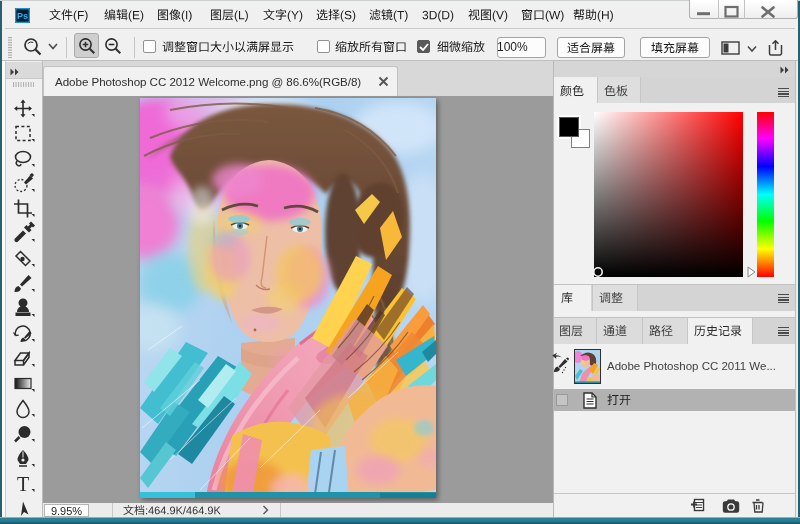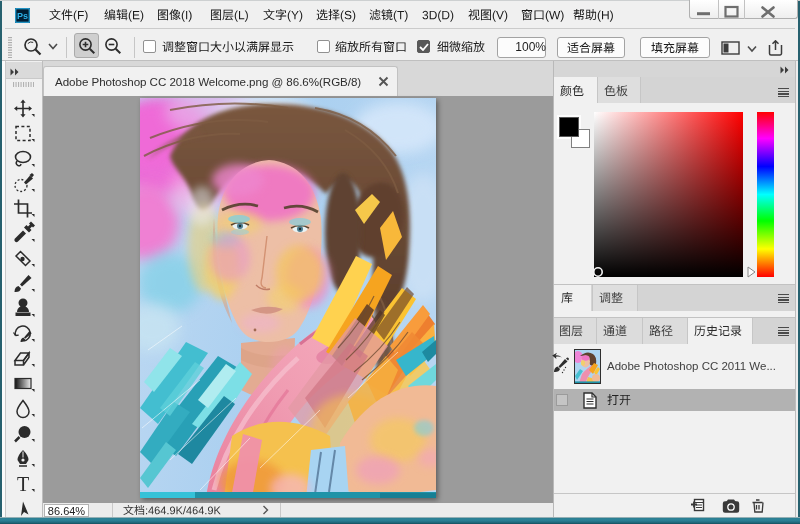--- a/index.html
+++ b/index.html
@@ -108,21 +108,21 @@
     <path transform="translate(0,12.2)" d="M0.5 -0.6 0.7 0.2C1.8 -0.2 3 -0.7 4.3 -1.2L4.1 -1.9C2.8 -1.4 1.4 -0.9 0.5 -0.6ZM0.8 -5.1C0.9 -5.1 1.2 -5.2 2.5 -5.4C2 -4.6 1.6 -4 1.4 -3.7C1.1 -3.3 0.8 -3 0.6 -3C0.7 -2.7 0.8 -2.4 0.8 -2.2C1 -2.3 1.4 -2.4 3.8 -3L3.8 -3.5V-3.8L2 -3.4C2.8 -4.5 3.6 -5.7 4.3 -7L3.6 -7.4C3.4 -7 3.2 -6.6 3 -6.2L1.6 -6C2.3 -7.1 3 -8.4 3.5 -9.7L2.7 -10C2.3 -8.6 1.4 -7 1.1 -6.6C0.9 -6.2 0.7 -5.9 0.5 -5.9C0.6 -5.7 0.7 -5.3 0.8 -5.1ZM5.7 -7.3C5.4 -6.1 4.7 -4.5 3.8 -3.5C3.9 -3.3 4.2 -3.1 4.3 -2.9C4.5 -3.2 4.8 -3.5 5 -3.9V1H5.8V-5.4C6.1 -6 6.3 -6.6 6.5 -7.1ZM6.7 -4.8V0.9H7.5V0.4H10.2V0.9H11.1V-4.8H8.9L9.2 -6.1H11.2V-6.8H6.6V-6.1H8.3C8.3 -5.7 8.2 -5.2 8.1 -4.8ZM7.1 -9.9C7.2 -9.6 7.4 -9.2 7.6 -8.9H4.4V-7H5.3V-8.2H10.5V-7.1H11.4V-8.9H8.5C8.3 -9.3 8.1 -9.7 7.8 -10.1ZM7.5 -1.9H10.2V-0.3H7.5ZM7.5 -2.7V-4.1H10.2V-2.7Z M14.5 -9.9C14.7 -9.4 15 -8.7 15.1 -8.2L15.9 -8.5C15.8 -8.9 15.5 -9.6 15.3 -10.1ZM12.5 -8.1V-7.3H13.9V-4.8C13.9 -3.1 13.8 -1.2 12.3 0.4C12.5 0.5 12.8 0.8 13 0.9C14.6 -0.8 14.8 -2.8 14.8 -4.8V-4.9H16.5C16.4 -1.6 16.3 -0.4 16.1 -0.1C16 0 15.9 0 15.7 0C15.5 0 15.1 0 14.6 -0C14.7 0.2 14.8 0.6 14.8 0.8C15.3 0.9 15.8 0.9 16.1 0.8C16.5 0.8 16.6 0.7 16.8 0.4C17.2 0 17.2 -1.3 17.3 -5.3C17.3 -5.4 17.3 -5.7 17.3 -5.7H14.8V-7.3H17.9V-8.1ZM19.5 -7H21.8C21.5 -5.5 21.2 -4.2 20.6 -3.1C20.1 -4.2 19.7 -5.5 19.5 -6.9ZM19.3 -10.1C19 -8 18.3 -6 17.3 -4.7C17.5 -4.6 17.9 -4.2 18 -4.1C18.4 -4.5 18.7 -5 18.9 -5.6C19.2 -4.3 19.6 -3.2 20.1 -2.2C19.4 -1.2 18.4 -0.4 17.2 0.2C17.4 0.4 17.6 0.8 17.7 1C18.9 0.4 19.8 -0.4 20.6 -1.4C21.2 -0.4 22 0.4 23 0.9C23.2 0.7 23.4 0.3 23.7 0.2C22.6 -0.3 21.8 -1.1 21.1 -2.2C21.9 -3.5 22.3 -5.1 22.7 -7H23.5V-7.8H19.8C20 -8.5 20.1 -9.2 20.3 -9.9Z M30.4 -8.9V-4.9C30.4 -3.2 30.3 -1.1 28.8 0.4C29 0.5 29.4 0.8 29.5 1C31.1 -0.6 31.3 -3.1 31.3 -4.9V-5.1H33.2V0.9H34.1V-5.1H35.5V-6H31.3V-8.2C32.7 -8.4 34.2 -8.7 35.3 -9.2L34.7 -9.9C33.7 -9.5 31.9 -9.1 30.4 -8.9ZM26.1 -4.3V-4.7V-6.3H28.4V-4.3ZM29.3 -9.8C28.3 -9.4 26.6 -9.1 25.2 -8.9V-4.7C25.2 -3.1 25.1 -1.1 24.3 0.4C24.5 0.5 24.9 0.8 25.1 1C25.8 -0.3 26 -2 26 -3.5H29.3V-7.1H26.1V-8.2C27.4 -8.4 28.9 -8.7 29.9 -9.1Z M40.7 -10.1C40.5 -9.6 40.4 -9 40.2 -8.5H36.8V-7.7H39.8C39 -6.1 37.9 -4.6 36.5 -3.6C36.6 -3.5 36.9 -3.2 37.1 -3C37.8 -3.5 38.5 -4.1 39.1 -4.9V0.9H39.9V-1.4H45V-0.2C45 0 44.9 0.1 44.7 0.1C44.5 0.1 43.8 0.1 43 0.1C43.1 0.3 43.2 0.7 43.3 0.9C44.3 0.9 45 0.9 45.3 0.8C45.7 0.6 45.9 0.4 45.9 -0.2V-6.3H40C40.3 -6.7 40.5 -7.2 40.8 -7.7H47.3V-8.5H41.1C41.3 -9 41.5 -9.4 41.6 -9.9ZM39.9 -3.5H45V-2.2H39.9ZM39.9 -4.2V-5.5H45V-4.2Z M52.5 -8.1C51.5 -7.3 50.2 -6.7 49 -6.4L49.5 -5.7C50.8 -6.1 52.1 -6.8 53.1 -7.6ZM54.9 -7.6C56.1 -7 57.7 -6.2 58.5 -5.6L59.1 -6.2C58.2 -6.8 56.7 -7.6 55.5 -8.1ZM53.2 -6.9C53 -6.5 52.7 -6 52.4 -5.7H50V1H50.9V0.5H57.2V0.9H58.2V-5.7H53.4C53.6 -6 53.9 -6.3 54.1 -6.7ZM50.9 -0.2V-5H57.2V-0.2ZM52.4 -2.6C52.9 -2.4 53.4 -2.2 53.9 -1.9C53.1 -1.5 52.2 -1.2 51.3 -1C51.5 -0.8 51.6 -0.6 51.7 -0.4C52.7 -0.6 53.7 -1 54.6 -1.6C55.2 -1.2 55.7 -0.9 56.1 -0.6L56.6 -1.1C56.2 -1.4 55.7 -1.7 55.1 -2C55.7 -2.5 56.1 -3.1 56.5 -3.8L56 -4L55.8 -4H53.1C53.2 -4.2 53.4 -4.4 53.4 -4.6L52.7 -4.7C52.5 -4.2 52 -3.5 51.3 -2.9C51.5 -2.8 51.7 -2.6 51.8 -2.5C52.2 -2.8 52.5 -3.1 52.7 -3.4H55.5C55.2 -3 54.9 -2.7 54.5 -2.4C53.9 -2.6 53.4 -2.9 52.8 -3.1ZM53.1 -9.9C53.3 -9.7 53.4 -9.3 53.5 -9.1H48.9V-7.2H49.8V-8.3H58.1V-7.2H59.1V-9.1H54.6C54.5 -9.4 54.2 -9.8 54 -10.1Z M61.5 -8.8V0.7H62.5V-0.4H69.6V0.6H70.5V-8.8ZM62.5 -1.3V-7.9H69.6V-1.3Z" fill="#1d1d1d"></path>
   </svg>
 <div class="cb" style="left:417px;top:40px;background:#595959;border-color:#595959"></div>
 <svg class="ab" style="left:419px;top:43px" width="10" height="8" viewBox="0 0 10 8">
     <path d="M1 4l3 3 5-6" fill="none" stroke="#fff" stroke-width="1.8"></path>
   </svg>
 <svg class="t" style="left:437px;top:38.6px" width="51" height="20" viewBox="0 0 51 20">
     <path transform="translate(0,12.2)" d="M0.4 -0.6 0.6 0.3C1.8 0 3.4 -0.3 4.9 -0.6L4.9 -1.4C3.2 -1.1 1.6 -0.8 0.4 -0.6ZM0.7 -5.1C0.9 -5.2 1.2 -5.2 2.9 -5.4C2.3 -4.7 1.7 -4 1.5 -3.8C1.1 -3.4 0.7 -3.1 0.5 -3C0.6 -2.8 0.7 -2.4 0.8 -2.2C1 -2.4 1.5 -2.4 4.9 -3C4.9 -3.2 4.8 -3.5 4.8 -3.8L2.1 -3.4C3.2 -4.4 4.2 -5.6 5.1 -6.9L4.3 -7.4C4.1 -7 3.8 -6.6 3.5 -6.3L1.7 -6.1C2.5 -7.1 3.3 -8.4 3.9 -9.8L3 -10.1C2.4 -8.7 1.5 -7.1 1.1 -6.7C0.8 -6.3 0.6 -6 0.4 -6C0.5 -5.7 0.6 -5.3 0.7 -5.1ZM7.8 -0.8H6V-4.2H7.8ZM8.6 -0.8V-4.2H10.3V-0.8ZM5.2 -9.5V0.8H6V0H10.3V0.7H11.2V-9.5ZM7.8 -5.1H6V-8.6H7.8ZM8.6 -5.1V-8.6H10.3V-5.1Z M14.4 -10.1C13.9 -9.3 13.1 -8.3 12.3 -7.7C12.5 -7.5 12.7 -7.2 12.8 -7C13.7 -7.7 14.6 -8.8 15.2 -9.8ZM15.9 -3.8V-2.4C15.9 -1.6 15.8 -0.5 15 0.3C15.2 0.4 15.5 0.8 15.6 0.9C16.5 -0 16.7 -1.4 16.7 -2.4V-3.1H18.3V-1.7C18.3 -1.2 18.1 -1 17.9 -1C18.1 -0.8 18.2 -0.4 18.3 -0.2C18.4 -0.4 18.7 -0.6 20.2 -1.6C20.1 -1.8 20 -2.1 19.9 -2.3L19 -1.7V-3.8ZM20.8 -6.8H22.3C22.1 -5.4 21.9 -4.1 21.5 -3C21.1 -4 20.9 -5.1 20.7 -6.3ZM15.4 -5.4V-4.6H19.4V-4.7C19.6 -4.5 19.8 -4.3 19.8 -4.2C20 -4.4 20.1 -4.7 20.3 -5C20.4 -3.9 20.7 -2.9 21 -2C20.5 -1.1 19.8 -0.3 18.8 0.3C19 0.5 19.3 0.8 19.4 1C20.2 0.4 20.9 -0.3 21.4 -1.1C21.8 -0.3 22.4 0.4 23 0.9C23.2 0.7 23.4 0.4 23.6 0.2C22.9 -0.3 22.3 -1 21.9 -2C22.5 -3.3 22.9 -4.9 23.1 -6.8H23.5V-7.6H21C21.2 -8.4 21.3 -9.1 21.4 -9.9L20.6 -10.1C20.4 -8.2 20 -6.4 19.4 -5.1V-5.4ZM15.6 -9.1V-6.2H19.4V-9.1H18.7V-7H17.9V-10.1H17.2V-7H16.3V-9.1ZM14.6 -7.7C14 -6.4 13.1 -5.1 12.2 -4.3C12.4 -4.1 12.6 -3.7 12.7 -3.5C13.1 -3.8 13.4 -4.2 13.8 -4.7V0.9H14.6V-5.9C14.9 -6.4 15.2 -6.9 15.4 -7.4Z M24.5 -0.6 24.7 0.2C25.8 -0.2 27 -0.7 28.3 -1.2L28.1 -1.9C26.8 -1.4 25.4 -0.9 24.5 -0.6ZM24.8 -5.1C24.9 -5.1 25.2 -5.2 26.5 -5.4C26 -4.6 25.6 -4 25.4 -3.7C25.1 -3.3 24.8 -3 24.6 -3C24.7 -2.7 24.8 -2.4 24.8 -2.2C25 -2.3 25.4 -2.4 27.8 -3L27.8 -3.5V-3.8L26 -3.4C26.8 -4.5 27.6 -5.7 28.3 -7L27.6 -7.4C27.4 -7 27.2 -6.6 27 -6.2L25.6 -6C26.3 -7.1 27 -8.4 27.5 -9.7L26.7 -10C26.3 -8.6 25.4 -7 25.1 -6.6C24.9 -6.2 24.7 -5.9 24.5 -5.9C24.6 -5.7 24.7 -5.3 24.8 -5.1ZM29.7 -7.3C29.4 -6.1 28.7 -4.5 27.8 -3.5C27.9 -3.3 28.2 -3.1 28.3 -2.9C28.5 -3.2 28.8 -3.5 29 -3.9V1H29.8V-5.4C30.1 -6 30.3 -6.6 30.5 -7.1ZM30.7 -4.8V0.9H31.5V0.4H34.2V0.9H35.1V-4.8H32.9L33.2 -6.1H35.2V-6.8H30.6V-6.1H32.3C32.3 -5.7 32.2 -5.2 32.1 -4.8ZM31.1 -9.9C31.2 -9.6 31.4 -9.2 31.6 -8.9H28.4V-7H29.3V-8.2H34.5V-7.1H35.4V-8.9H32.5C32.3 -9.3 32.1 -9.7 31.8 -10.1ZM31.5 -1.9H34.2V-0.3H31.5ZM31.5 -2.7V-4.1H34.2V-2.7Z M38.5 -9.9C38.7 -9.4 39 -8.7 39.1 -8.2L39.9 -8.5C39.8 -8.9 39.5 -9.6 39.3 -10.1ZM36.5 -8.1V-7.3H37.9V-4.8C37.9 -3.1 37.8 -1.2 36.3 0.4C36.5 0.5 36.8 0.8 37 0.9C38.6 -0.8 38.8 -2.8 38.8 -4.8V-4.9H40.5C40.4 -1.6 40.3 -0.4 40.1 -0.1C40 0 39.9 0 39.7 0C39.5 0 39.1 0 38.6 -0C38.7 0.2 38.8 0.6 38.8 0.8C39.3 0.9 39.8 0.9 40.1 0.8C40.5 0.8 40.6 0.7 40.8 0.4C41.2 0 41.2 -1.3 41.3 -5.3C41.3 -5.4 41.3 -5.7 41.3 -5.7H38.8V-7.3H41.9V-8.1ZM43.5 -7H45.8C45.5 -5.5 45.2 -4.2 44.6 -3.1C44.1 -4.2 43.7 -5.5 43.5 -6.9ZM43.3 -10.1C43 -8 42.3 -6 41.3 -4.7C41.5 -4.6 41.9 -4.2 42 -4.1C42.4 -4.5 42.7 -5 42.9 -5.6C43.2 -4.3 43.6 -3.2 44.1 -2.2C43.4 -1.2 42.4 -0.4 41.2 0.2C41.4 0.4 41.6 0.8 41.7 1C42.9 0.4 43.8 -0.4 44.6 -1.4C45.2 -0.4 46 0.4 47 0.9C47.2 0.7 47.4 0.3 47.7 0.2C46.6 -0.3 45.8 -1.1 45.1 -2.2C45.9 -3.5 46.3 -5.1 46.7 -7H47.5V-7.8H43.8C44 -8.5 44.1 -9.2 44.3 -9.9Z" fill="#1d1d1d"></path>
   </svg>
 <div class="btn" style="left:497px;top:37px;width:49px;height:21px"></div>
-<div class="ab" style="left:497px;top:40px;width:49px;text-align:right;font-size:12px;color:#1d1d1d">100%</div>
+<div class="ab" style="left:497px;top:40px;width:49px;text-align:left;font-size:12px;color:#1d1d1d">100%</div>
 <div class="btn" style="left:557px;top:37px;width:68px;height:21px"></div>
 <svg class="t" style="left:567px;top:39.6px" width="51" height="20" viewBox="0 0 51 20">
     <path transform="translate(0,12.2)" d="M0.7 -9.2C1.4 -8.6 2.2 -7.7 2.5 -7.2L3.2 -7.7C2.9 -8.3 2.1 -9.1 1.4 -9.6ZM5.5 -4.1H9.7V-2.1H5.5ZM3 -5.8H0.5V-5H2.1V-1.2C1.6 -1 1 -0.6 0.5 0L1 0.8C1.6 0 2.3 -0.6 2.7 -0.6C3 -0.6 3.3 -0.3 3.8 0C4.7 0.5 5.7 0.6 7.1 0.6C8.3 0.6 10.4 0.6 11.3 0.5C11.3 0.3 11.4 -0.2 11.5 -0.4C10.4 -0.3 8.6 -0.2 7.2 -0.2C5.9 -0.2 4.8 -0.3 4 -0.7C3.5 -1 3.3 -1.2 3 -1.3ZM4.6 -4.8V-1.4H10.6V-4.8H8.1V-6.3H11.4V-7.1H8.1V-8.7C9.1 -8.9 10 -9 10.7 -9.2L10.3 -10C8.8 -9.6 6.3 -9.3 4.2 -9.1C4.3 -8.9 4.4 -8.6 4.4 -8.4C5.3 -8.4 6.2 -8.5 7.2 -8.6V-7.1H3.7V-6.3H7.2V-4.8Z M18.2 -10.1C17 -8.3 14.8 -6.6 12.5 -5.7C12.7 -5.5 13 -5.2 13.1 -5C13.8 -5.2 14.4 -5.6 15 -5.9V-5.3H21V-6.1C21.7 -5.7 22.3 -5.4 23 -5.1C23.1 -5.4 23.4 -5.7 23.6 -5.9C21.7 -6.7 20 -7.7 18.6 -9.2L19 -9.7ZM15.3 -6.2C16.3 -6.8 17.3 -7.6 18.1 -8.5C19 -7.6 19.9 -6.8 21 -6.2ZM14.4 -3.9V0.9H15.3V0.3H20.9V0.9H21.8V-3.9ZM15.3 -0.6V-3.1H20.9V-0.6Z M28.2 -6.3C28.4 -5.9 28.7 -5.4 28.9 -5.1L29.7 -5.4C29.6 -5.7 29.2 -6.2 29 -6.6ZM26.5 -8.7H33.8V-7.5H26.5ZM25.6 -9.5V-5.5C25.6 -3.7 25.5 -1.2 24.4 0.5C24.6 0.6 25 0.8 25.2 1C26.4 -0.8 26.5 -3.6 26.5 -5.5V-6.7H34.7V-9.5ZM32.9 -6.6C32.7 -6.2 32.4 -5.5 32.1 -5.1H27V-4.3H28.9V-3.1L28.9 -2.6H26.7V-1.8H28.8C28.5 -1.1 28 -0.3 26.6 0.3C26.8 0.5 27.1 0.8 27.2 1C28.9 0.2 29.5 -0.8 29.7 -1.8H32.2V1H33.1V-1.8H35.4V-2.6H33.1V-4.3H35V-5.1H33C33.2 -5.4 33.6 -5.9 33.8 -6.3ZM32.2 -2.6H29.8L29.8 -3.1V-4.3H32.2Z M38.9 -5.8H45.2V-5.1H38.9ZM38.9 -7.2H45.2V-6.4H38.9ZM41.5 -3.1V-2.2H39.3C39.6 -2.5 39.9 -2.8 40.2 -3.1ZM42.4 -3.1H43.9C44.1 -2.8 44.4 -2.5 44.7 -2.2H42.4ZM38.1 -7.8V-4.5H40.2C40.1 -4.2 39.9 -4 39.7 -3.8H36.6V-3.1H39C38.4 -2.5 37.5 -1.9 36.4 -1.5C36.6 -1.3 36.8 -1 36.9 -0.8C37.5 -1.1 38 -1.4 38.5 -1.7V0.6H39.4V-1.5H41.5V1H42.4V-1.5H44.8V-0.3C44.8 -0.2 44.7 -0.1 44.6 -0.1C44.4 -0.1 44 -0.1 43.5 -0.1C43.6 0.1 43.7 0.3 43.7 0.5C44.5 0.5 45 0.5 45.3 0.4C45.6 0.3 45.6 0.1 45.6 -0.3V-1.6C46.1 -1.3 46.6 -1.1 47.1 -0.9C47.2 -1.2 47.5 -1.5 47.6 -1.6C46.6 -1.9 45.6 -2.4 44.9 -3.1H47.4V-3.8H40.8C40.9 -4 41.1 -4.2 41.2 -4.5H46.1V-7.8ZM43.5 -10.1V-9.3H40.4V-10.1H39.5V-9.3H36.8V-8.6H39.5V-8H40.4V-8.6H43.5V-8H44.4V-8.6H47.2V-9.3H44.4V-10.1Z" fill="#1d1d1d"></path>
   </svg>
 <div class="btn" style="left:640px;top:37px;width:70px;height:21px"></div>
 <svg class="t" style="left:651px;top:39.6px" width="51" height="20" viewBox="0 0 51 20">
     <path transform="translate(0,12.2)" d="M8.4 -0.7C9.2 -0.2 10.2 0.5 10.8 1L11.4 0.3C10.8 -0.1 9.8 -0.8 9 -1.3ZM6.4 -1.3C5.9 -0.7 4.7 -0.1 3.8 0.3C4 0.5 4.3 0.8 4.4 1C5.3 0.5 6.4 -0.1 7.2 -0.8ZM7.3 -10.1C7.3 -9.7 7.2 -9.4 7.2 -9H4.5V-8.2H7L6.9 -7.4H5.1V-2.1H4V-1.3H11.5V-2.1H10.4V-7.4H7.7L7.9 -8.2H11.2V-9H8.1L8.3 -10ZM5.9 -2.1V-2.9H9.6V-2.1ZM5.9 -5.5H9.6V-4.8H5.9ZM5.9 -6V-6.8H9.6V-6ZM5.9 -4.2H9.6V-3.5H5.9ZM0.4 -1.6 0.7 -0.7C1.7 -1.1 2.9 -1.6 4.1 -2.1L4 -3L2.7 -2.5V-6.3H4.1V-7.2H2.7V-9.9H1.8V-7.2H0.5V-6.3H1.8V-2.1C1.3 -1.9 0.8 -1.8 0.4 -1.6Z M13.8 -3.7C14.1 -3.8 14.4 -3.8 16.1 -3.9C15.9 -1.8 15.3 -0.5 12.7 0.2C12.9 0.4 13.1 0.7 13.2 1C16.2 0.1 16.8 -1.5 17.1 -4L18.9 -4.1V-0.6C18.9 0.4 19.2 0.7 20.3 0.7C20.5 0.7 21.9 0.7 22.1 0.7C23.1 0.7 23.4 0.2 23.5 -1.7C23.2 -1.8 22.8 -1.9 22.6 -2.1C22.6 -0.5 22.5 -0.2 22 -0.2C21.7 -0.2 20.6 -0.2 20.4 -0.2C19.9 -0.2 19.8 -0.3 19.8 -0.6V-4.1L21.5 -4.2C21.8 -3.9 22 -3.6 22.2 -3.4L23 -3.9C22.4 -4.8 21 -6 19.9 -6.9L19.2 -6.4C19.7 -6 20.2 -5.5 20.8 -5L15.1 -4.7C15.9 -5.5 16.6 -6.3 17.3 -7.3H23.2V-8.2H12.8V-7.3H16.1C15.4 -6.3 14.6 -5.4 14.3 -5.2C14 -4.9 13.7 -4.6 13.5 -4.6C13.6 -4.3 13.8 -3.9 13.8 -3.7ZM17.1 -9.9C17.5 -9.3 17.9 -8.6 18.1 -8.2L19 -8.5C18.8 -8.9 18.4 -9.6 18 -10.1Z M28.2 -6.3C28.4 -5.9 28.7 -5.4 28.9 -5.1L29.7 -5.4C29.6 -5.7 29.2 -6.2 29 -6.6ZM26.5 -8.7H33.8V-7.5H26.5ZM25.6 -9.5V-5.5C25.6 -3.7 25.5 -1.2 24.4 0.5C24.6 0.6 25 0.8 25.2 1C26.4 -0.8 26.5 -3.6 26.5 -5.5V-6.7H34.7V-9.5ZM32.9 -6.6C32.7 -6.2 32.4 -5.5 32.1 -5.1H27V-4.3H28.9V-3.1L28.9 -2.6H26.7V-1.8H28.8C28.5 -1.1 28 -0.3 26.6 0.3C26.8 0.5 27.1 0.8 27.2 1C28.9 0.2 29.5 -0.8 29.7 -1.8H32.2V1H33.1V-1.8H35.4V-2.6H33.1V-4.3H35V-5.1H33C33.2 -5.4 33.6 -5.9 33.8 -6.3ZM32.2 -2.6H29.8L29.8 -3.1V-4.3H32.2Z M38.9 -5.8H45.2V-5.1H38.9ZM38.9 -7.2H45.2V-6.4H38.9ZM41.5 -3.1V-2.2H39.3C39.6 -2.5 39.9 -2.8 40.2 -3.1ZM42.4 -3.1H43.9C44.1 -2.8 44.4 -2.5 44.7 -2.2H42.4ZM38.1 -7.8V-4.5H40.2C40.1 -4.2 39.9 -4 39.7 -3.8H36.6V-3.1H39C38.4 -2.5 37.5 -1.9 36.4 -1.5C36.6 -1.3 36.8 -1 36.9 -0.8C37.5 -1.1 38 -1.4 38.5 -1.7V0.6H39.4V-1.5H41.5V1H42.4V-1.5H44.8V-0.3C44.8 -0.2 44.7 -0.1 44.6 -0.1C44.4 -0.1 44 -0.1 43.5 -0.1C43.6 0.1 43.7 0.3 43.7 0.5C44.5 0.5 45 0.5 45.3 0.4C45.6 0.3 45.6 0.1 45.6 -0.3V-1.6C46.1 -1.3 46.6 -1.1 47.1 -0.9C47.2 -1.2 47.5 -1.5 47.6 -1.6C46.6 -1.9 45.6 -2.4 44.9 -3.1H47.4V-3.8H40.8C40.9 -4 41.1 -4.2 41.2 -4.5H46.1V-7.8ZM43.5 -10.1V-9.3H40.4V-10.1H39.5V-9.3H36.8V-8.6H39.5V-8H40.4V-8.6H43.5V-8H44.4V-8.6H47.2V-9.3H44.4V-10.1Z" fill="#1d1d1d"></path>
   </svg>
 <svg class="ab" style="left:721px;top:40px" width="62" height="18" viewBox="0 0 62 18">
     <rect x="1" y="2" width="17" height="12" fill="none" stroke="#3c3c3c" stroke-width="1.4"></rect>
@@ -232,21 +232,21 @@
     <path d="M18 390.5v6" stroke="#f0f0f0" stroke-width="1"></path>
     <path d="M14 405.0h8" stroke="#2b2b2b" stroke-width="1.5"></path>
     <path d="M26.5 403.0l3 3v-3z" fill="#2b2b2b" transform="translate(0,0)"></path>
     <text x="18" y="430.0" font-family="Liberation Serif" font-size="20" fill="#2b2b2b" text-anchor="middle">T</text>
     <path d="M26.5 428.0l3 3v-3z" fill="#2b2b2b" transform="translate(0,0)"></path>
     <path d="M18 440.5l5.5 13-4.5-2.5-3 4z" fill="#2b2b2b"></path>
   </svg>
 
 <div class="ab" style="left:43px;top:61px;width:510px;height:35px;background:#d8d8d8"></div>
 <div class="ab" style="left:43px;top:66px;width:355px;height:30px;background:#f1f1f1;border:1px solid #c2c2c2;border-bottom:none;border-radius:3px 3px 0 0"></div>
-<div class="ab" style="left:55px;top:75px;font-size:11.6px;letter-spacing:-0.05px;color:#2e2e2e;white-space:nowrap">Adobe Photoshop CC 2018 Welcome.png @ 86.6%(RGB/8)</div>
+<div class="ab" style="left:55px;top:75px;font-size:11.6px;letter-spacing:-0.05px;color:#2e2e2e;white-space:nowrap">Adobe Photoshop CC 2012 Welcome.png @ 86.6%(RGB/8)</div>
 <svg class="ab" style="left:378px;top:76px" width="11" height="11" viewBox="0 0 11 11">
     <path d="M1.5 1.5l8 8M9.5 1.5l-8 8" stroke="#555" stroke-width="1.9"></path>
   </svg>
 
 <div class="ab" style="left:43px;top:96px;width:510px;height:407px;background:#9b9b9b"></div>
 <div class="ab" style="left:140px;top:98px;width:296px;height:400px;box-shadow:2px 2px 5px rgba(0,0,0,0.4)">
     <svg width="296" height="400" viewBox="0 0 296 400">
 <defs>
 <linearGradient id="sky" x1="0" y1="0" x2="1" y2="0.3">
 <stop offset="0" stop-color="#bfd9f2"></stop>
@@ -412,21 +412,21 @@
 </g>
 
 <rect x="0" y="394" width="296" height="6" fill="#1f93a8"></rect>
 <rect x="0" y="394" width="55" height="6" fill="#35c2d8"></rect>
 <rect x="240" y="395" width="56" height="5" fill="#177f94"></rect>
 </svg>
 </div>
 
 <div class="ab" style="left:43px;top:503px;width:510px;height:14px;background:#ececec"></div>
 <div class="ab" style="left:44px;top:503.5px;width:45px;height:13px;background:#fff;border:1px solid #b3b3b3"></div>
-<div class="ab" style="left:44px;top:505px;width:45px;text-align:center;font-size:11px;color:#222">86.64%</div>
+<div class="ab" style="left:44px;top:505px;width:45px;text-align:center;font-size:11px;color:#222">9.95%</div>
 <div class="ab" style="left:112px;top:503px;width:1px;height:14px;background:#c9c9c9"></div>
 <svg class="t" style="left:123px;top:502.7px" width="100" height="18" viewBox="0 0 100 18">
     <path transform="translate(0,11.2)" d="M4.7 -9.1C5 -8.5 5.3 -7.8 5.5 -7.3L6.4 -7.6C6.2 -8.1 5.8 -8.8 5.5 -9.3ZM0.5 -7.3V-6.5H2.3C2.9 -4.8 3.8 -3.4 4.9 -2.2C3.7 -1.2 2.2 -0.4 0.4 0.1C0.6 0.3 0.8 0.7 0.9 0.9C2.8 0.3 4.3 -0.5 5.5 -1.6C6.8 -0.5 8.3 0.3 10.1 0.8C10.2 0.6 10.4 0.2 10.6 0C8.9 -0.4 7.4 -1.2 6.2 -2.2C7.3 -3.3 8.1 -4.8 8.8 -6.5H10.5V-7.3ZM5.5 -2.8C4.5 -3.8 3.7 -5.1 3.1 -6.5H7.8C7.3 -5 6.5 -3.8 5.5 -2.8Z M20.4 -8.5C20.1 -7.7 19.7 -6.6 19.3 -5.9L19.9 -5.7C20.3 -6.3 20.8 -7.4 21.2 -8.3ZM15.4 -8.3C15.7 -7.5 16.2 -6.4 16.3 -5.7L17.1 -6C16.9 -6.7 16.4 -7.7 16 -8.5ZM13.1 -9.2V-6.9H11.5V-6.1H13C12.7 -4.6 12 -2.9 11.3 -1.9C11.4 -1.7 11.6 -1.4 11.7 -1.2C12.2 -1.9 12.7 -3.2 13.1 -4.4V0.9H13.9V-4.7C14.2 -4.1 14.7 -3.4 14.8 -3.1L15.3 -3.7C15.1 -4 14.2 -5.3 13.9 -5.7V-6.1H15.3V-6.9H13.9V-9.2ZM15.1 -0.7V0.1H20.3V0.8H21.1V-5.2H18.6V-9.2H17.8V-5.2H15.3V-4.4H20.3V-3H15.4V-2.2H20.3V-0.7Z M23 -4.7V-5.8H24.1V-4.7ZM23 0V-1.1H24.1V0Z M29.8 -1.7V0H28.9V-1.7H25.3V-2.5L28.8 -7.6H29.8V-2.5H30.9V-1.7ZM28.9 -6.5Q28.9 -6.4 28.7 -6.2Q28.6 -5.9 28.5 -5.8L26.6 -3L26.3 -2.6L26.2 -2.5H28.9Z M36.8 -2.5Q36.8 -1.3 36.2 -0.6Q35.5 0.1 34.4 0.1Q33.1 0.1 32.4 -0.8Q31.7 -1.8 31.7 -3.6Q31.7 -5.6 32.4 -6.6Q33.1 -7.7 34.4 -7.7Q36.2 -7.7 36.6 -6.1L35.7 -6Q35.4 -6.9 34.4 -6.9Q33.6 -6.9 33.1 -6.1Q32.7 -5.4 32.7 -3.9Q33 -4.4 33.4 -4.6Q33.9 -4.9 34.5 -4.9Q35.6 -4.9 36.2 -4.2Q36.8 -3.6 36.8 -2.5ZM35.8 -2.4Q35.8 -3.3 35.4 -3.7Q35 -4.1 34.3 -4.1Q33.6 -4.1 33.2 -3.8Q32.8 -3.4 32.8 -2.7Q32.8 -1.8 33.2 -1.2Q33.7 -0.7 34.3 -0.7Q35 -0.7 35.4 -1.1Q35.8 -1.6 35.8 -2.4Z M42 -1.7V0H41.1V-1.7H37.5V-2.5L41 -7.6H42V-2.5H43.1V-1.7ZM41.1 -6.5Q41.1 -6.4 41 -6.2Q40.8 -5.9 40.8 -5.8L38.8 -3L38.5 -2.6L38.4 -2.5H41.1Z M44.4 0V-1.2H45.5V0Z M52.1 -3.9Q52.1 -2 51.4 -0.9Q50.6 0.1 49.3 0.1Q48.4 0.1 47.9 -0.3Q47.4 -0.6 47.1 -1.5L48.1 -1.6Q48.4 -0.7 49.3 -0.7Q50.2 -0.7 50.6 -1.4Q51.1 -2.2 51.1 -3.7Q50.9 -3.2 50.4 -2.9Q49.8 -2.6 49.2 -2.6Q48.2 -2.6 47.6 -3.3Q47 -4 47 -5.1Q47 -6.3 47.6 -7Q48.3 -7.7 49.5 -7.7Q50.8 -7.7 51.4 -6.7Q52.1 -5.8 52.1 -3.9ZM51 -4.9Q51 -5.8 50.6 -6.3Q50.2 -6.9 49.5 -6.9Q48.8 -6.9 48.4 -6.4Q48 -5.9 48 -5.1Q48 -4.3 48.4 -3.8Q48.8 -3.3 49.5 -3.3Q49.9 -3.3 50.2 -3.5Q50.6 -3.7 50.8 -4.1Q51 -4.4 51 -4.9Z M58.5 0 55.5 -3.7 54.5 -2.9V0H53.5V-7.6H54.5V-3.8L58.2 -7.6H59.4L56.1 -4.3L59.8 0Z M59.9 0.1 62.1 -8H63L60.8 0.1Z M67.7 -1.7V0H66.8V-1.7H63.2V-2.5L66.7 -7.6H67.7V-2.5H68.8V-1.7ZM66.8 -6.5Q66.8 -6.4 66.6 -6.2Q66.5 -5.9 66.4 -5.8L64.5 -3L64.2 -2.6L64.1 -2.5H66.8Z M74.7 -2.5Q74.7 -1.3 74.1 -0.6Q73.4 0.1 72.3 0.1Q71 0.1 70.3 -0.8Q69.7 -1.8 69.7 -3.6Q69.7 -5.6 70.4 -6.6Q71.1 -7.7 72.4 -7.7Q74.1 -7.7 74.5 -6.1L73.6 -6Q73.3 -6.9 72.3 -6.9Q71.5 -6.9 71.1 -6.1Q70.6 -5.4 70.6 -3.9Q70.9 -4.4 71.4 -4.6Q71.8 -4.9 72.5 -4.9Q73.5 -4.9 74.1 -4.2Q74.7 -3.6 74.7 -2.5ZM73.7 -2.4Q73.7 -3.3 73.3 -3.7Q72.9 -4.1 72.2 -4.1Q71.5 -4.1 71.1 -3.8Q70.7 -3.4 70.7 -2.7Q70.7 -1.8 71.1 -1.2Q71.6 -0.7 72.3 -0.7Q73 -0.7 73.3 -1.1Q73.7 -1.6 73.7 -2.4Z M79.9 -1.7V0H79V-1.7H75.5V-2.5L78.9 -7.6H79.9V-2.5H81V-1.7ZM79 -6.5Q79 -6.4 78.9 -6.2Q78.7 -5.9 78.7 -5.8L76.7 -3L76.4 -2.6L76.4 -2.5H79Z M82.3 0V-1.2H83.4V0Z M90 -3.9Q90 -2 89.3 -0.9Q88.6 0.1 87.2 0.1Q86.4 0.1 85.8 -0.3Q85.3 -0.6 85.1 -1.5L86 -1.6Q86.3 -0.7 87.3 -0.7Q88.1 -0.7 88.5 -1.4Q89 -2.2 89 -3.7Q88.8 -3.2 88.3 -2.9Q87.8 -2.6 87.1 -2.6Q86.1 -2.6 85.5 -3.3Q84.9 -4 84.9 -5.1Q84.9 -6.3 85.6 -7Q86.2 -7.7 87.4 -7.7Q88.7 -7.7 89.3 -6.7Q90 -5.8 90 -3.9ZM88.9 -4.9Q88.9 -5.8 88.5 -6.3Q88.1 -6.9 87.4 -6.9Q86.7 -6.9 86.3 -6.4Q85.9 -5.9 85.9 -5.1Q85.9 -4.3 86.3 -3.8Q86.7 -3.3 87.4 -3.3Q87.8 -3.3 88.2 -3.5Q88.5 -3.7 88.7 -4.1Q88.9 -4.4 88.9 -4.9Z M96.4 0 93.4 -3.7 92.4 -2.9V0H91.4V-7.6H92.4V-3.8L96.1 -7.6H97.3L94.1 -4.3L97.7 0Z" fill="#333333"></path>
   </svg>
 <svg class="ab" style="left:262px;top:505px" width="7" height="10" viewBox="0 0 7 10">
     <path d="M1.5 1l4 4-4 4" fill="none" stroke="#555" stroke-width="1.4"></path>
   </svg>
 <div class="ab" style="left:280px;top:503px;width:1px;height:14px;background:#c9c9c9"></div>
 
 <div class="ab" style="left:553px;top:61px;width:1px;height:456px;background:#b9b9b9"></div>

